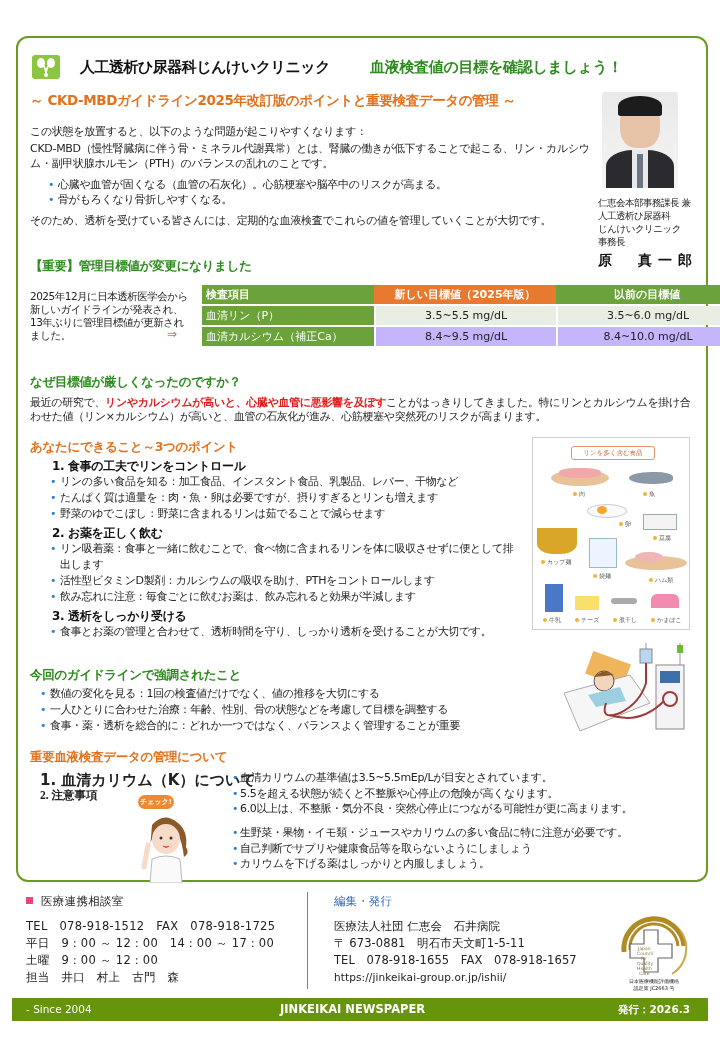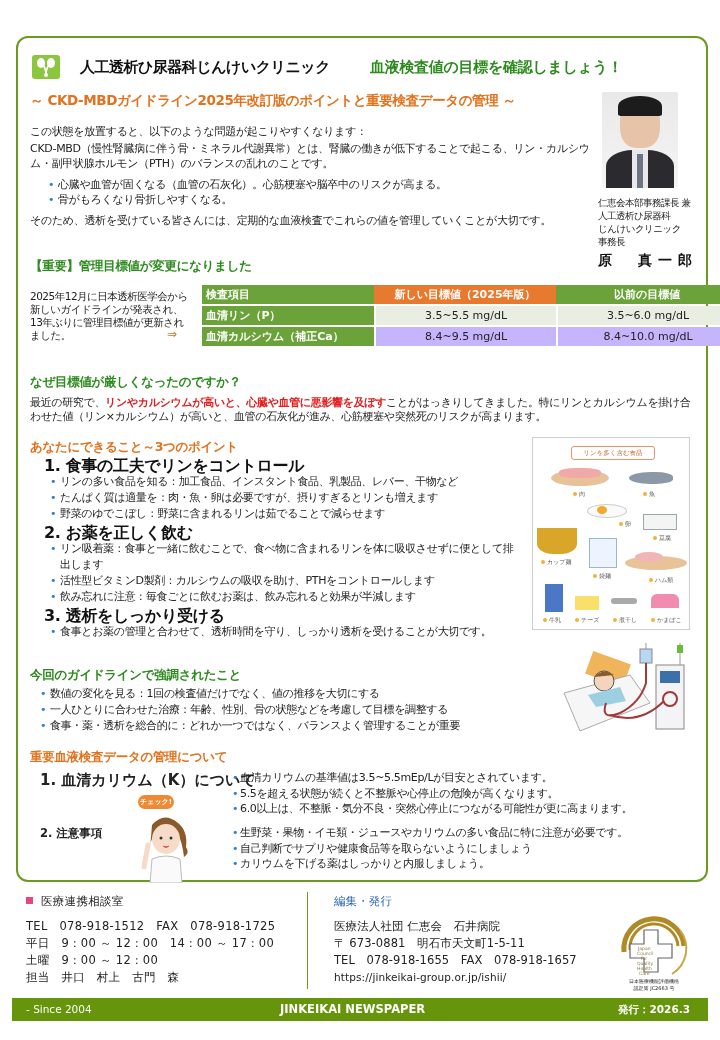--- a/index.html
+++ b/index.html
@@ -40,48 +40,48 @@
 
   .imp-head { left: 30px; top: 258px; }
   .note { left: 30px; top: 290px; width: 160px; font-size: 10.5px; line-height: 13px; letter-spacing: -0.5px; }
   .arrow { left: 167px; top: 327px; color: #e2721d; font-size: 12px; }
 
   table.targets { position: absolute; left: 202px; top: 283px; width: 536px; border-collapse: separate; border-spacing: 0 2px; font-size: 11px; }
   table.targets th { background: #6ba33a; color: #fff; font-weight: bold; height: 19px; padding: 0 4px; }
   table.targets th:first-child { text-align: left; }
   table.targets th.newcol { background: #e77a2e; }
   table.targets td { height: 19px; padding: 0 4px; text-align: center; background: #c4b5fd; color: #222; border-left: 2px solid #fff; }
-  table.targets td.label { background: #6ba33a; color: #fff; font-weight: bold; text-align: left; border-left: none; }
+  table.targets td.label { background: #6ba33a; color: #fff; font-weight: normal; text-align: left; border-left: none; }
   table.targets tr:nth-child(even) td:not(.label) { background: #e8efe2; }
 
   .why-head { left: 30px; top: 374px; }
   .why-body { left: 30px; top: 396px; width: 670px; font-size: 11px; line-height: 14px; letter-spacing: -0.35px; }
   .red { color: #e02020; font-weight: bold; }
 
   .pts-head { left: 30px; top: 439px; }
   .pts { left: 30px; top: 458px; width: 520px; font-size: 11px; line-height: 16px; letter-spacing: -0.35px; }
-  .pts h4 { font-size: 16px; font-weight: bold; margin-left: 14px; color: #111; }
+  .pts h4 { font-size: 12px; font-weight: bold; margin-left: 22px; color: #111; }
   .pts ul { list-style: none; margin-left: 20px; margin-bottom: 3px; }
   .pts li { position: relative; padding-left: 10px; }
 
   .foodbox { left: 532px; top: 437px; width: 158px; height: 193px; border: 1px solid #cfcfcf; background: #fff; }
   .foodbox .tag { position: absolute; left: 38px; top: 8px; width: 84px; height: 14px; border: 1px solid #e8946a; border-radius: 3px; font-size: 6.5px; text-align: center; line-height: 12px; color: #c86a3a; }
   .food { position: absolute; font-size: 6px; color: #555; }
   .food i { display: inline-block; width: 4px; height: 4px; background: #f2b23a; border-radius: 50%; margin-right: 2px; }
   .shape { position: absolute; }
 
   .guide-head { left: 30px; top: 667px; }
   .guide { left: 40px; top: 686px; width: 520px; font-size: 11px; line-height: 16px; letter-spacing: -0.35px; list-style: none; }
   .guide li { position: relative; padding-left: 10px; }
 
   .dialysis { left: 560px; top: 643px; width: 130px; height: 100px; }
 
   .kdata-head { left: 30px; top: 749px; }
   .k1 { left: 40px; top: 771px; font-size: 15px; font-weight: bold; }
-  .k2 { left: 40px; top: 826px; font-size: 11.5px; font-weight: bold; }
+  .k2 { left: 40px; top: 788px; font-size: 11.5px; font-weight: bold; font-family: Liberation Serif, serif; }
   .klist { left: 232px; width: 470px; font-size: 11px; line-height: 15.5px; letter-spacing: -0.35px; list-style: none; }
   .klist li { position: relative; padding-left: 8px; }
   .kl1 { top: 770px; }
   .kl2 { top: 825px; }
 
   .nurse { left: 130px; top: 795px; width: 70px; height: 88px; }
   .check-bubble { position: absolute; left: 8px; top: 0; width: 36px; height: 14px; background: #ee8a33; border-radius: 8px; color: #fff; font-size: 7px; font-weight: bold; text-align: center; line-height: 14px; }
 
   
   .f-left { left: 26px; top: 893px; width: 270px; font-size: 11.5px; line-height: 17px; letter-spacing: 0.3px; color: #222; }

